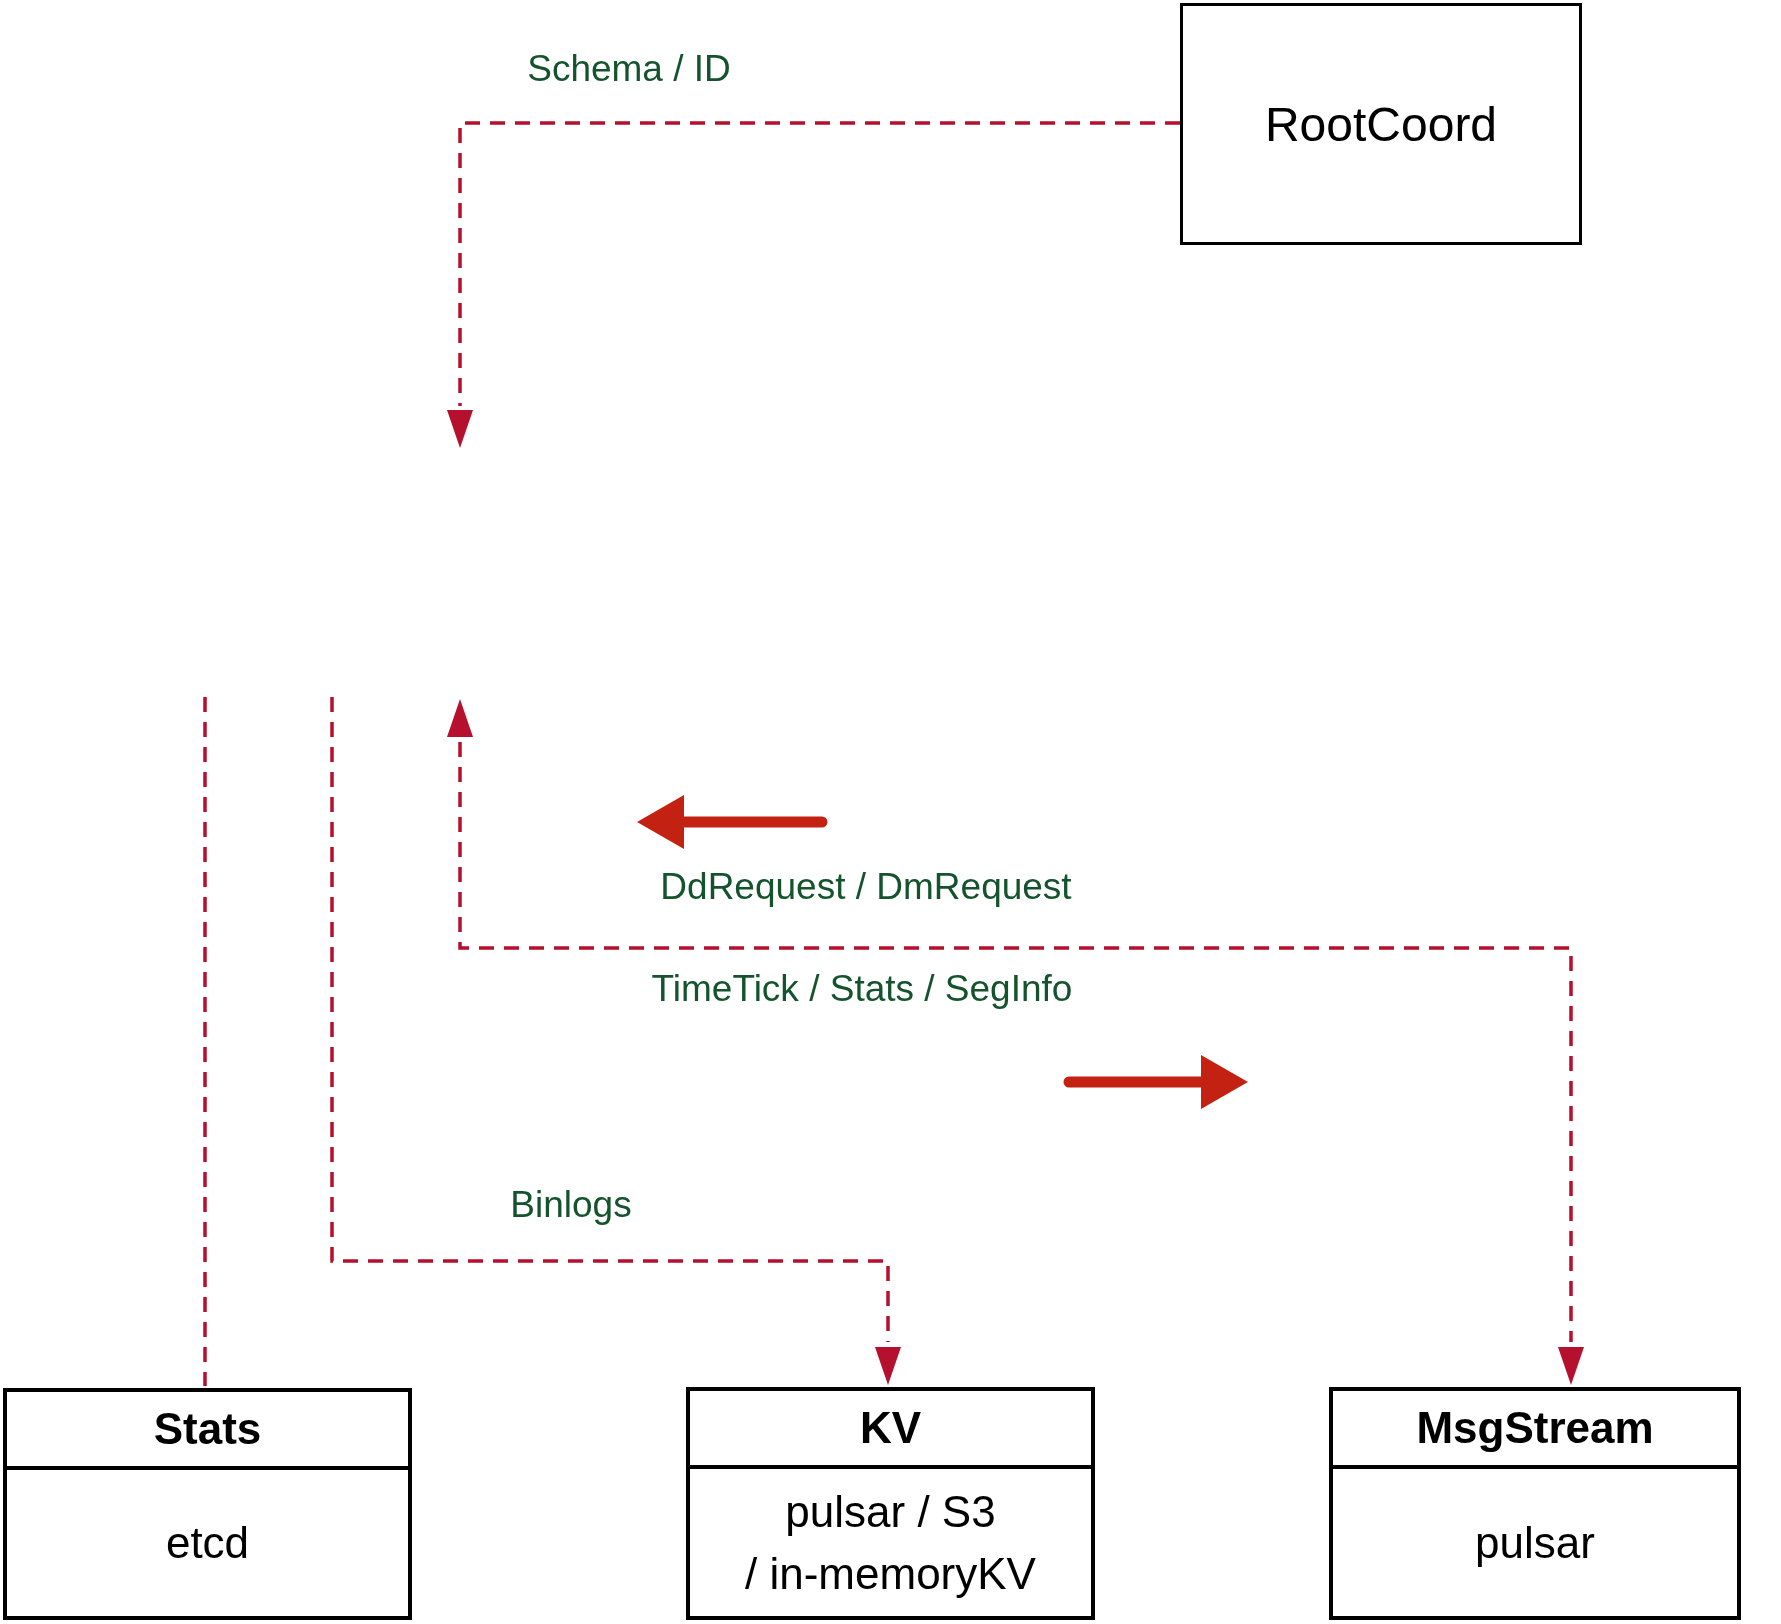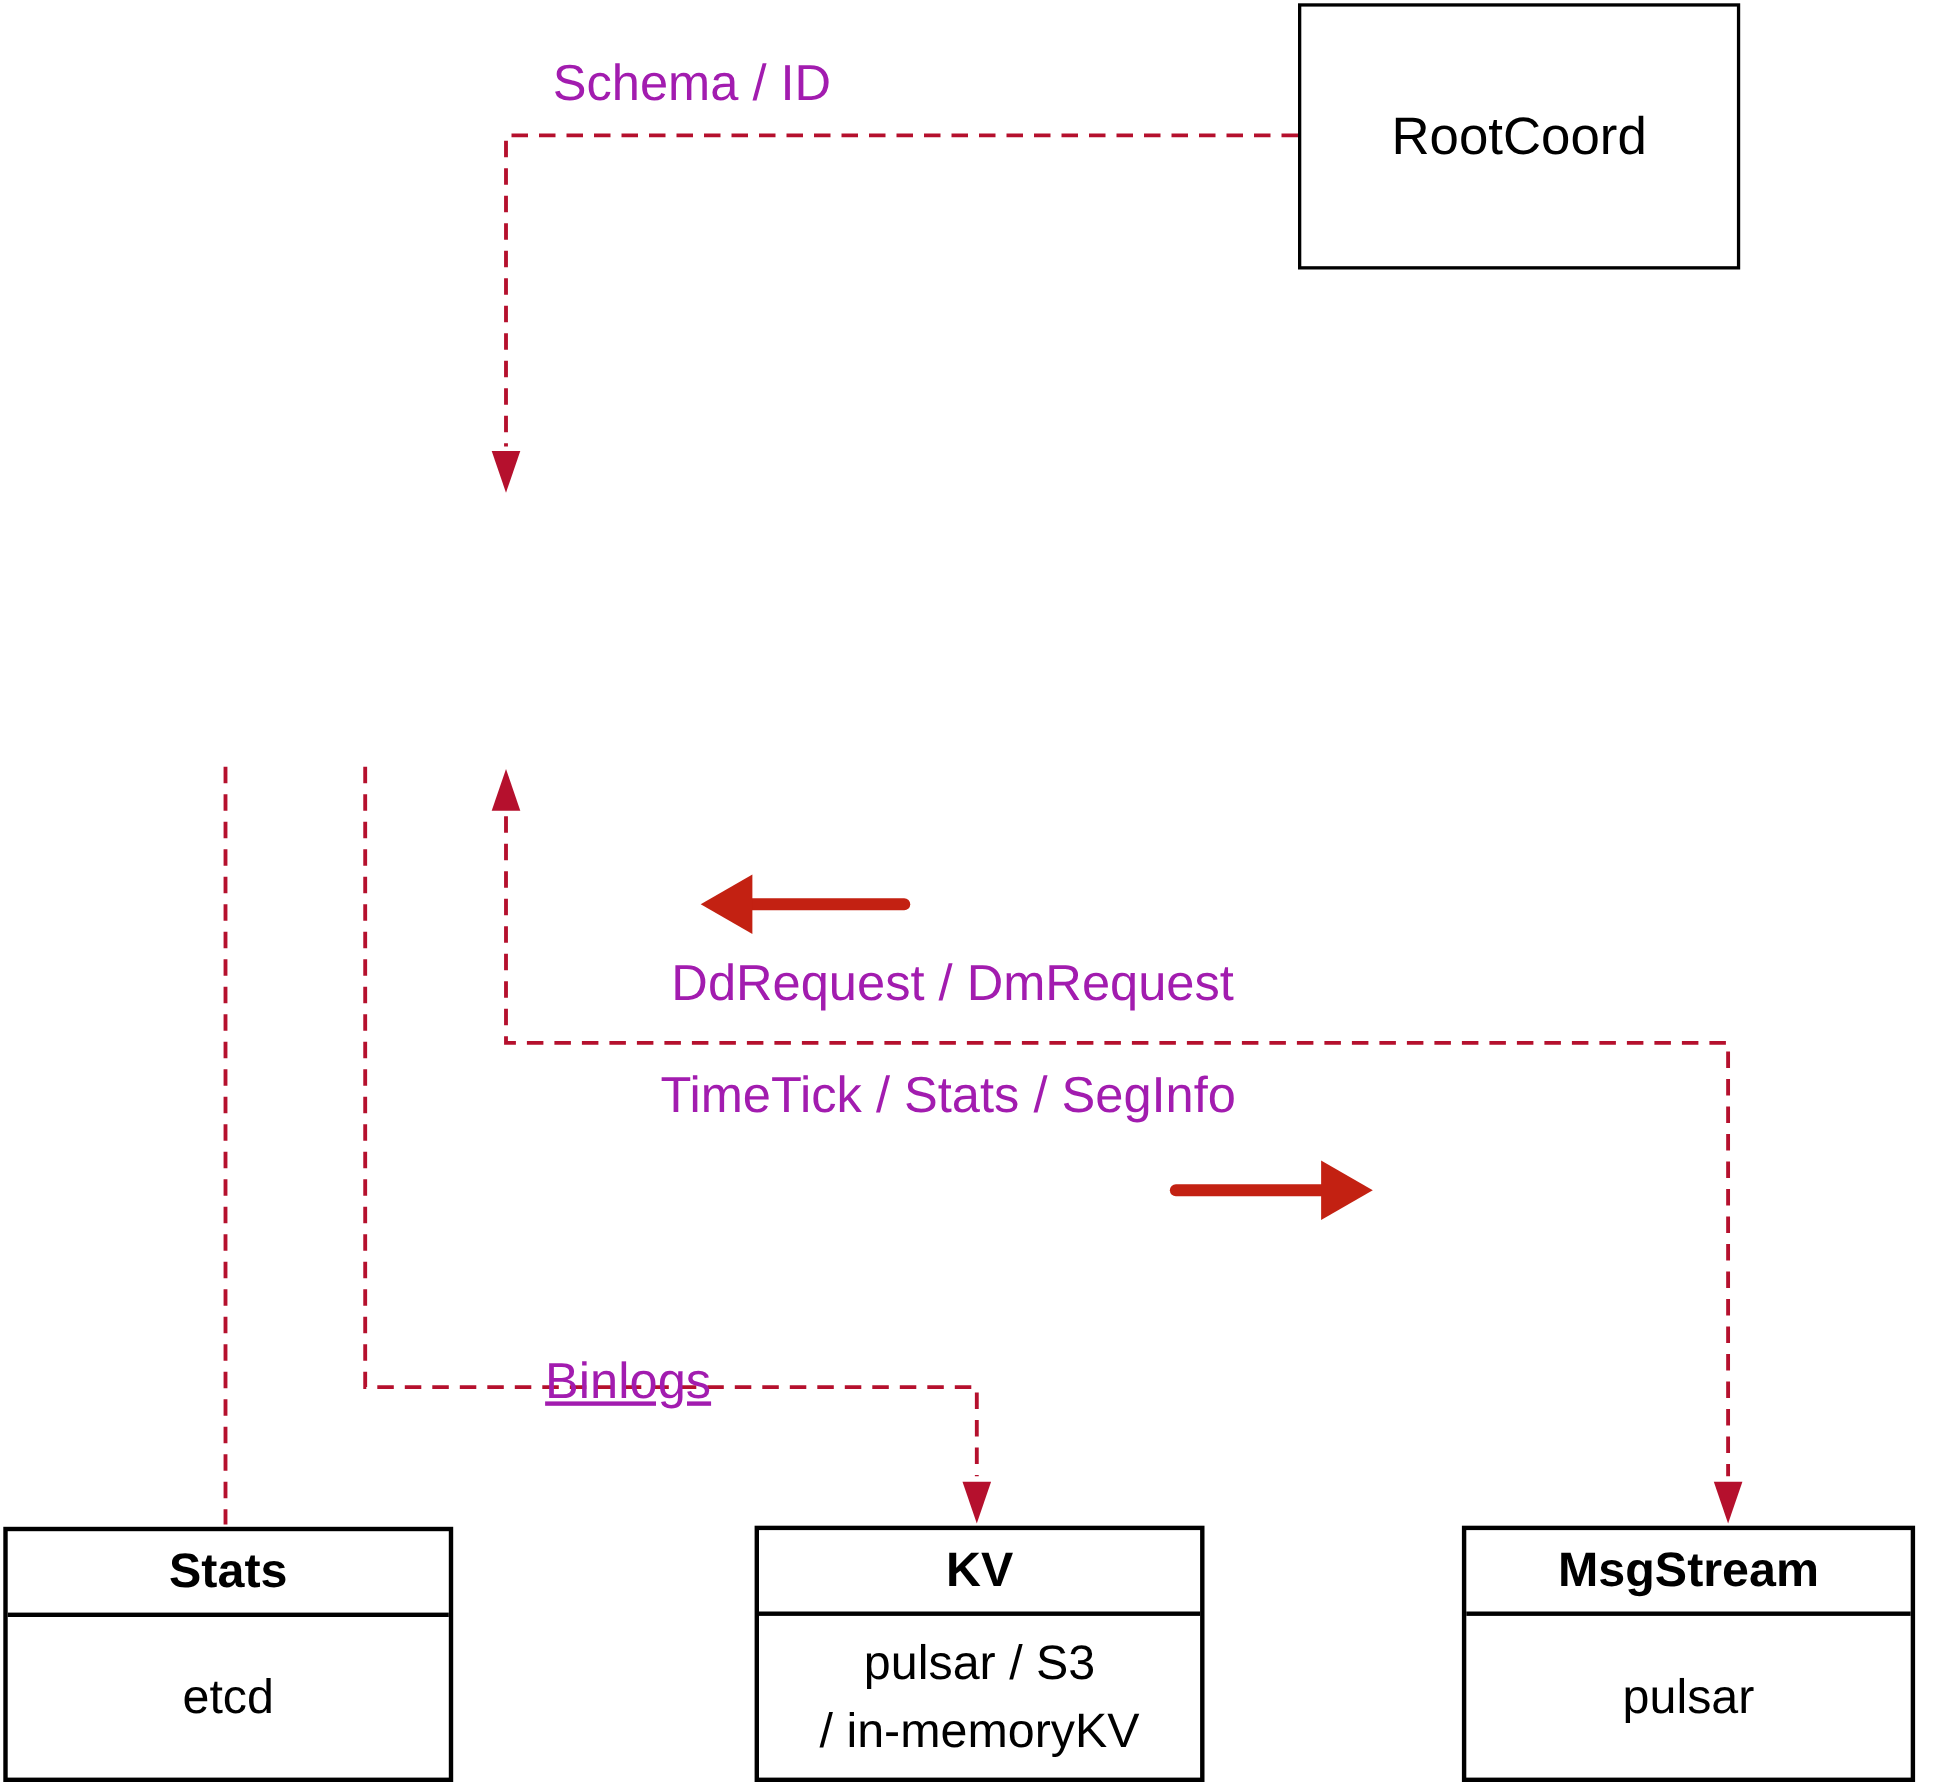--- a/index.html
+++ b/index.html
@@ -75,27 +75,27 @@
     justify-content: center;
     font-size: 44px;
     color: #000000;
     line-height: 62px;
     text-align: center;
   }
   .edge-label {
     position: absolute;
     transform: translateX(-50%);
     white-space: nowrap;
-    font-size: 46px;
-    color: #a21caf;
+    font-size: 37px;
+    color: #14532d;
   }
   #label-schema    { left: 629px;  top: 48px;  }
   #label-ddrequest { left: 866px;  top: 866px; }
   #label-timetick  { left: 862px;  top: 968px; }
-  #label-binlogs   { left: 571px;  top: 1228px; text-decoration: underline;}
+  #label-binlogs   { left: 571px;  top: 1184px;}
   .dashed-line {
     fill: none;
     stroke: var(--line-red, #b5102d);
     stroke-width: 3.5;
     stroke-dasharray: 15 10;
   }
   .line-arrowhead {
     fill: var(--line-red, #b5102d);
     stroke: none;
   }

